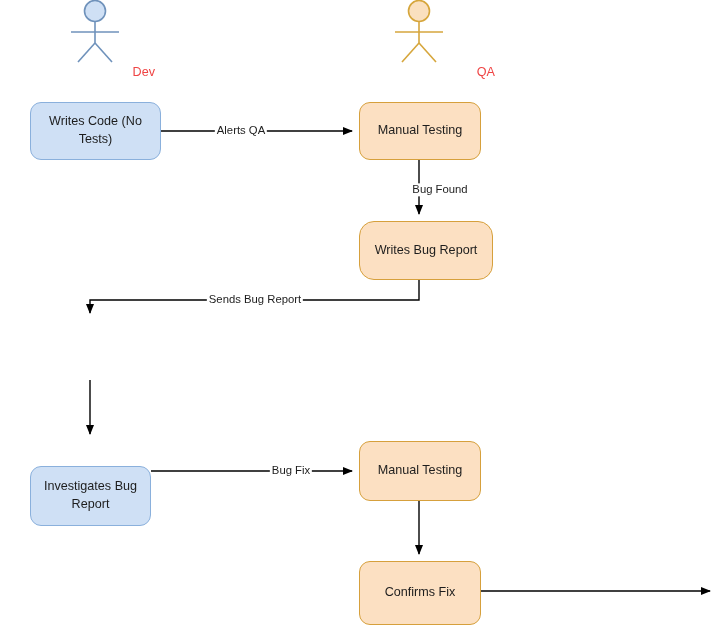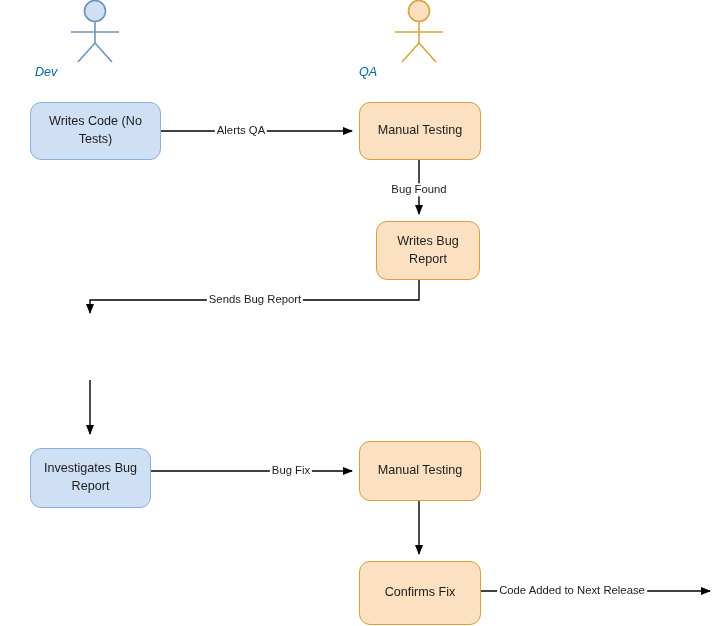--- a/index.html
+++ b/index.html
@@ -45,25 +45,24 @@
     border-color: #8ab0dc;
   }
   .node-orange {
     background: #fce0c2;
     border-color: #d6a03c;
     text-align: center;
   }
   .actor-label {
     position: absolute;
     width: 120px;
-    text-align: left;
+    text-align: right;
     font-size: 12.6px;
-    color: #0369a1;
+    color: #ef4444;
     line-height: 1;
-    font-style: italic;
   }
   .edge-label {
     position: absolute;
     background: #ffffff;
     font-size: 11.3px;
     color: #1d1d1d;
     line-height: 1;
     white-space: nowrap;
     padding: 1px 2px;
     transform: translate(-50%, -50%);
@@ -109,39 +108,38 @@
 
       <path d="M151,471 L352,471" marker-end="url(#arrow)"></path>
 
       <path d="M419,501 L419,554" marker-end="url(#arrow)"></path>
 
       <path d="M481,591 L710,591" marker-end="url(#arrow)"></path>
     </g>
   </svg>
 
   <div class="actor-label" style="left:35px; top:66px;">Dev</div>
-  <div class="actor-label" style="left:359px; top:66px;">QA</div>
+  <div class="actor-label" style="left:375px; top:66px;">QA</div>
 
   <div class="node node-blue" style="left:30px; top:102px; width:131px; height:58px;">Writes Code (No Tests)</div>
 
   <div class="node node-orange" style="left:359px; top:102px; width:122px; height:58px;">Manual Testing</div>
 
-  <div class="node node-orange" style="left:376px; top:221px; width:104px; height:59px;">Writes Bug Report</div>
+  <div class="node node-orange" style="left:359px; top:221px; width:134px; height:59px;border-radius:15px;">Writes Bug Report</div>
 
 
-  <div class="node node-blue" style="left:30px; top:448px; width:121px; height:60px;">Investigates Bug Report</div>
+  <div class="node node-blue" style="left:30px; top:466px; width:121px; height:60px;">Investigates Bug Report</div>
 
   <div class="node node-orange" style="left:359px; top:441px; width:122px; height:60px;">Manual Testing</div>
 
   <div class="node node-orange" style="left:359px; top:561px; width:122px; height:64px;">Confirms Fix</div>
 
   <div class="edge-label" style="left:241px; top:131px;">Alerts QA</div>
 
-  <div class="edge-label" style="left:419px; top:190px;">Bug Found</div>
+  <div class="edge-label" style="left:440px; top:190px;">Bug Found</div>
 
   <div class="edge-label" style="left:255px; top:300px;">Sends Bug Report</div>
 
 
   <div class="edge-label" style="left:255px; top:471px;margin-left:36px;">Bug Fix</div>
 
-  <div class="edge-label" style="left:572px; top:591px;">Code Added to Next Release</div>
 
 </div>
 
 </body></html>

